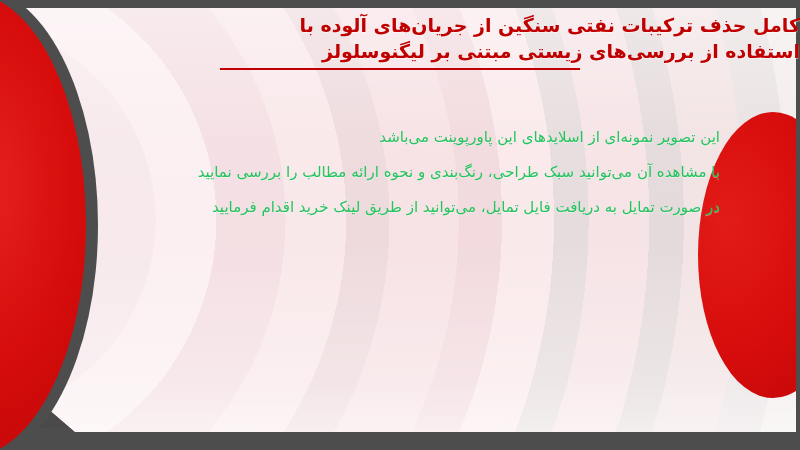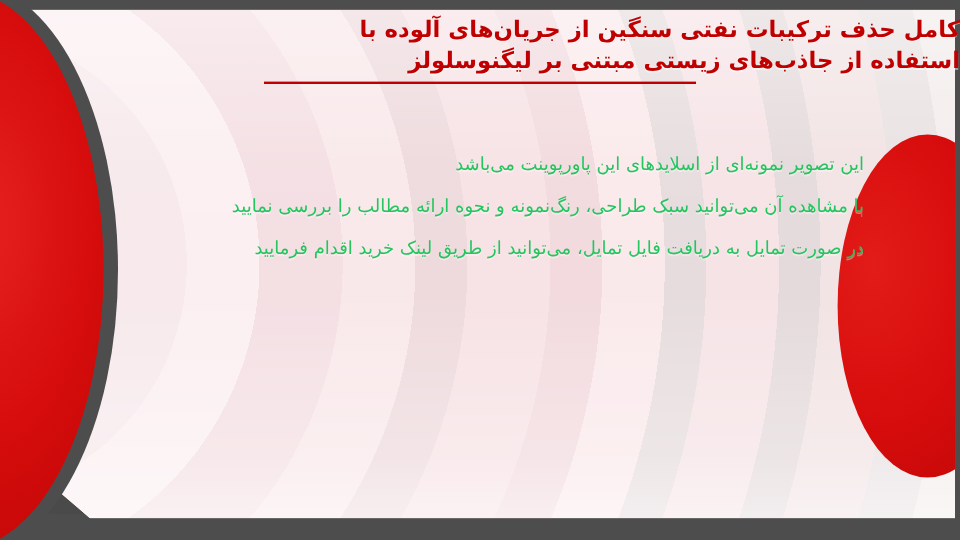--- a/index.html
+++ b/index.html
@@ -187,23 +187,23 @@
     <div class="right-ellipse"></div>
   </div>
 
   <div class="left-lens-wrap">
     <div class="left-lens-outline"></div>
     <div class="left-lens-fill"></div>
   </div>
 
   <div class="title-block">
     <div class="title-line">کامل حذف ترکیبات نفتی سنگین از جریان‌های آلوده با</div>
-    <div class="title-line">استفاده از جاذب‌های زیستی مبتنی بر لیگنوسلولز</div>
+    <div class="title-line">استفاده از بررسی‌های زیستی مبتنی بر لیگنوسلولز</div>
     <div class="title-rule"></div>
   </div>
 
   <div class="body-block">
     <div class="body-line">این تصویر نمونه‌ای از اسلایدهای این پاورپوینت می‌باشد</div>
-    <div class="body-line">با مشاهده آن می‌توانید سبک طراحی، رنگ‌نمونه و نحوه ارائه مطالب را بررسی نمایید</div>
+    <div class="body-line">با مشاهده آن می‌توانید سبک طراحی، رنگ‌بندی و نحوه ارائه مطالب را بررسی نمایید</div>
     <div class="body-line">در صورت تمایل به دریافت فایل تمایل، می‌توانید از طریق لینک خرید اقدام فرمایید</div>
   </div>
 
 </div>
 
 </body></html>

